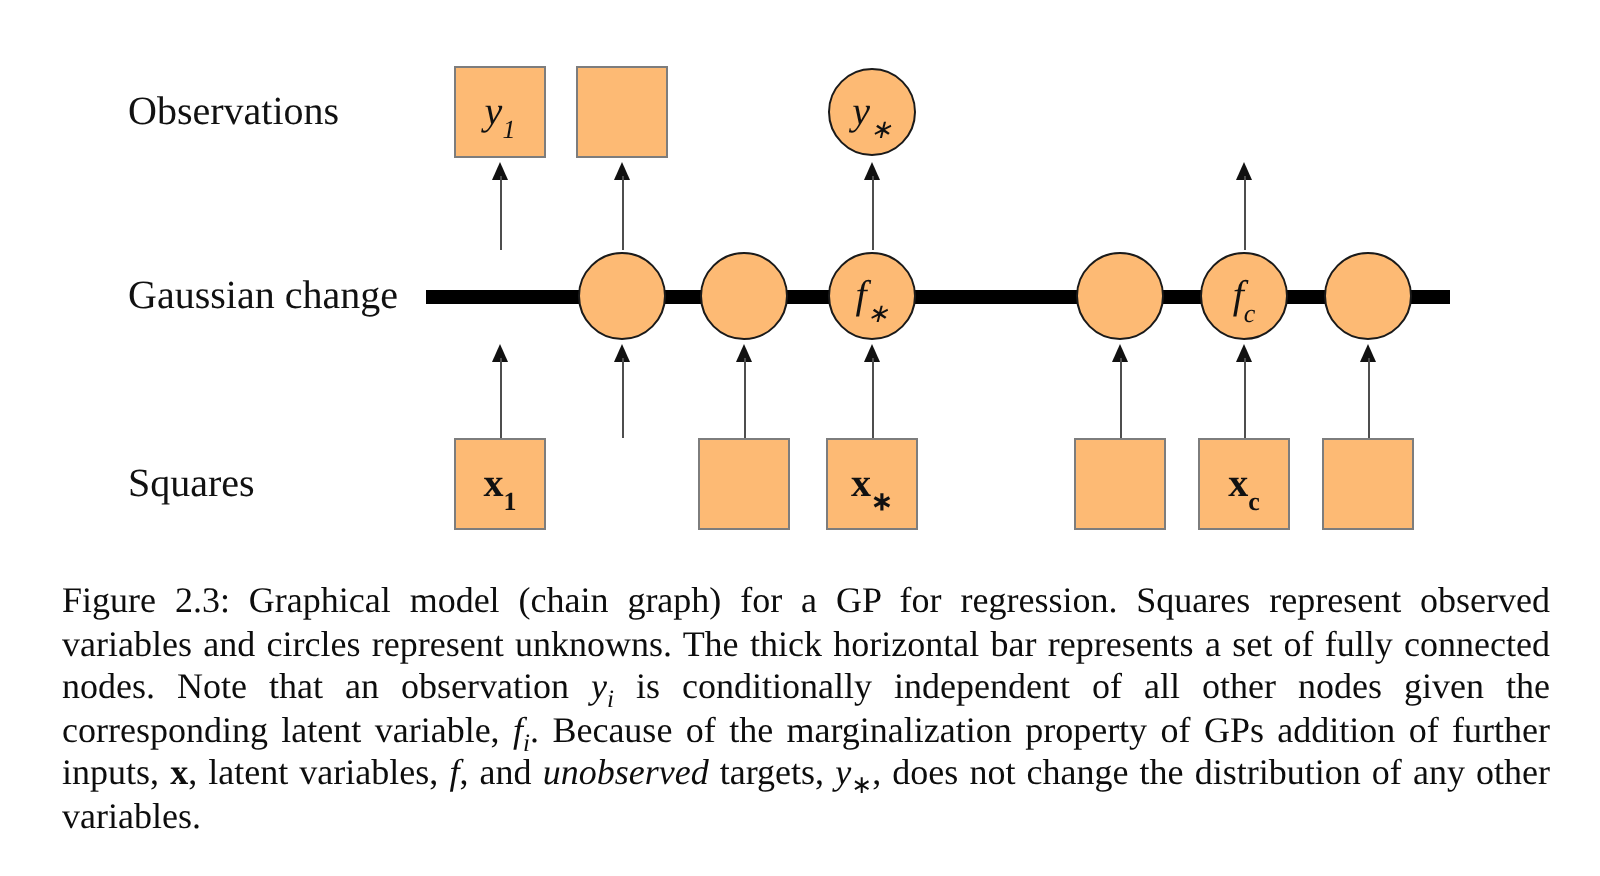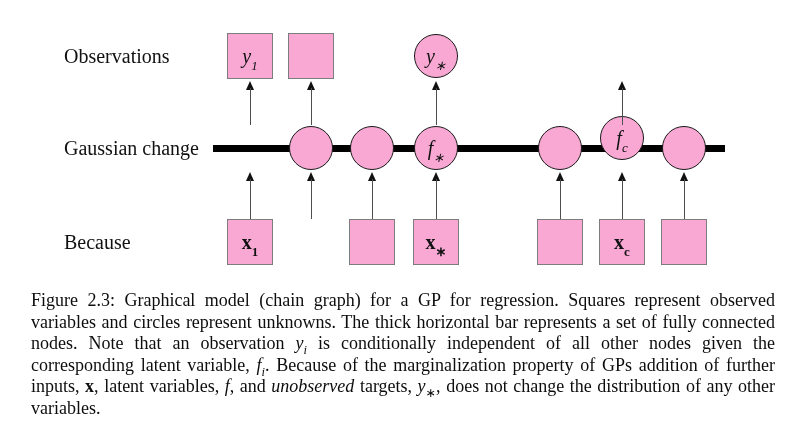--- a/index.html
+++ b/index.html
@@ -7,21 +7,21 @@
         font-family:"Liberation Serif", serif;color:#111;}
 
   
   #diagram{position:absolute;left:0;top:0;width:800px;height:285px;}
 
   .row-label{position:absolute;left:64px;font-size:20px;line-height:20px;color:#111;
              white-space:nowrap;}
 
   .bar{position:absolute;left:213px;top:145px;width:512px;height:7px;background:#000;z-index:1;}
 
-  .node{position:absolute;box-sizing:border-box;background:#f9a8d4;z-index:2;
+  .node{position:absolute;box-sizing:border-box;background:#fdba74;z-index:2;
         display:flex;align-items:center;justify-content:center;}
   .node.sq{width:46px;height:46px;border:1.2px solid #7d7d7d;}
   .node.ci{width:44px;height:44px;border:1.6px solid #1a1a1a;border-radius:50%;}
 
   .math{font-size:20px;line-height:20px;white-space:nowrap;}
   .math.it{font-style:italic;}
   .math.bf{font-weight:bold;font-style:normal;}
   .math sub{font-size:13px;font-style:normal;line-height:0;position:relative;bottom:-2px;}
   .math.it sub{font-style:italic;}
 
@@ -42,39 +42,39 @@
 </style>
 </head>
 <body>
 
 <div id="page">
 
   <div id="diagram">
 
     <div class="row-label" style="top:46px">Observations</div>
     <div class="row-label" style="top:138px">Gaussian change</div>
-    <div class="row-label" style="top:232px">Because</div>
+    <div class="row-label" style="top:232px">Squares</div>
 
     <div class="bar"></div>
 
     <div class="node sq" style="left:227px;top:33px">
       <span class="math it"><span>y</span><sub>1</sub></span>
     </div>
     <div class="node sq" style="left:288px;top:33px"></div>
     <div class="node ci" style="left:414px;top:34px">
       <span class="math it"><span>y</span><sub>∗</sub></span>
     </div>
 
     <div class="node ci" style="left:289px;top:126px"></div>
     <div class="node ci" style="left:350px;top:126px"></div>
     <div class="node ci" style="left:414px;top:126px">
       <span class="math it"><span>f</span><sub>∗</sub></span>
     </div>
     <div class="node ci" style="left:538px;top:126px"></div>
-    <div class="node ci" style="left:600px;top:116px">
+    <div class="node ci" style="left:600px;top:126px">
       <span class="math it"><span>f</span><sub>c</sub></span>
     </div>
     <div class="node ci" style="left:662px;top:126px"></div>
 
     <div class="node sq" style="left:227px;top:219px">
       <span class="math bf"><span>x</span><sub>1</sub></span>
     </div>
     <div class="node sq" style="left:349px;top:219px"></div>
     <div class="node sq" style="left:413px;top:219px">
       <span class="math bf"><span>x</span><sub>∗</sub></span>

